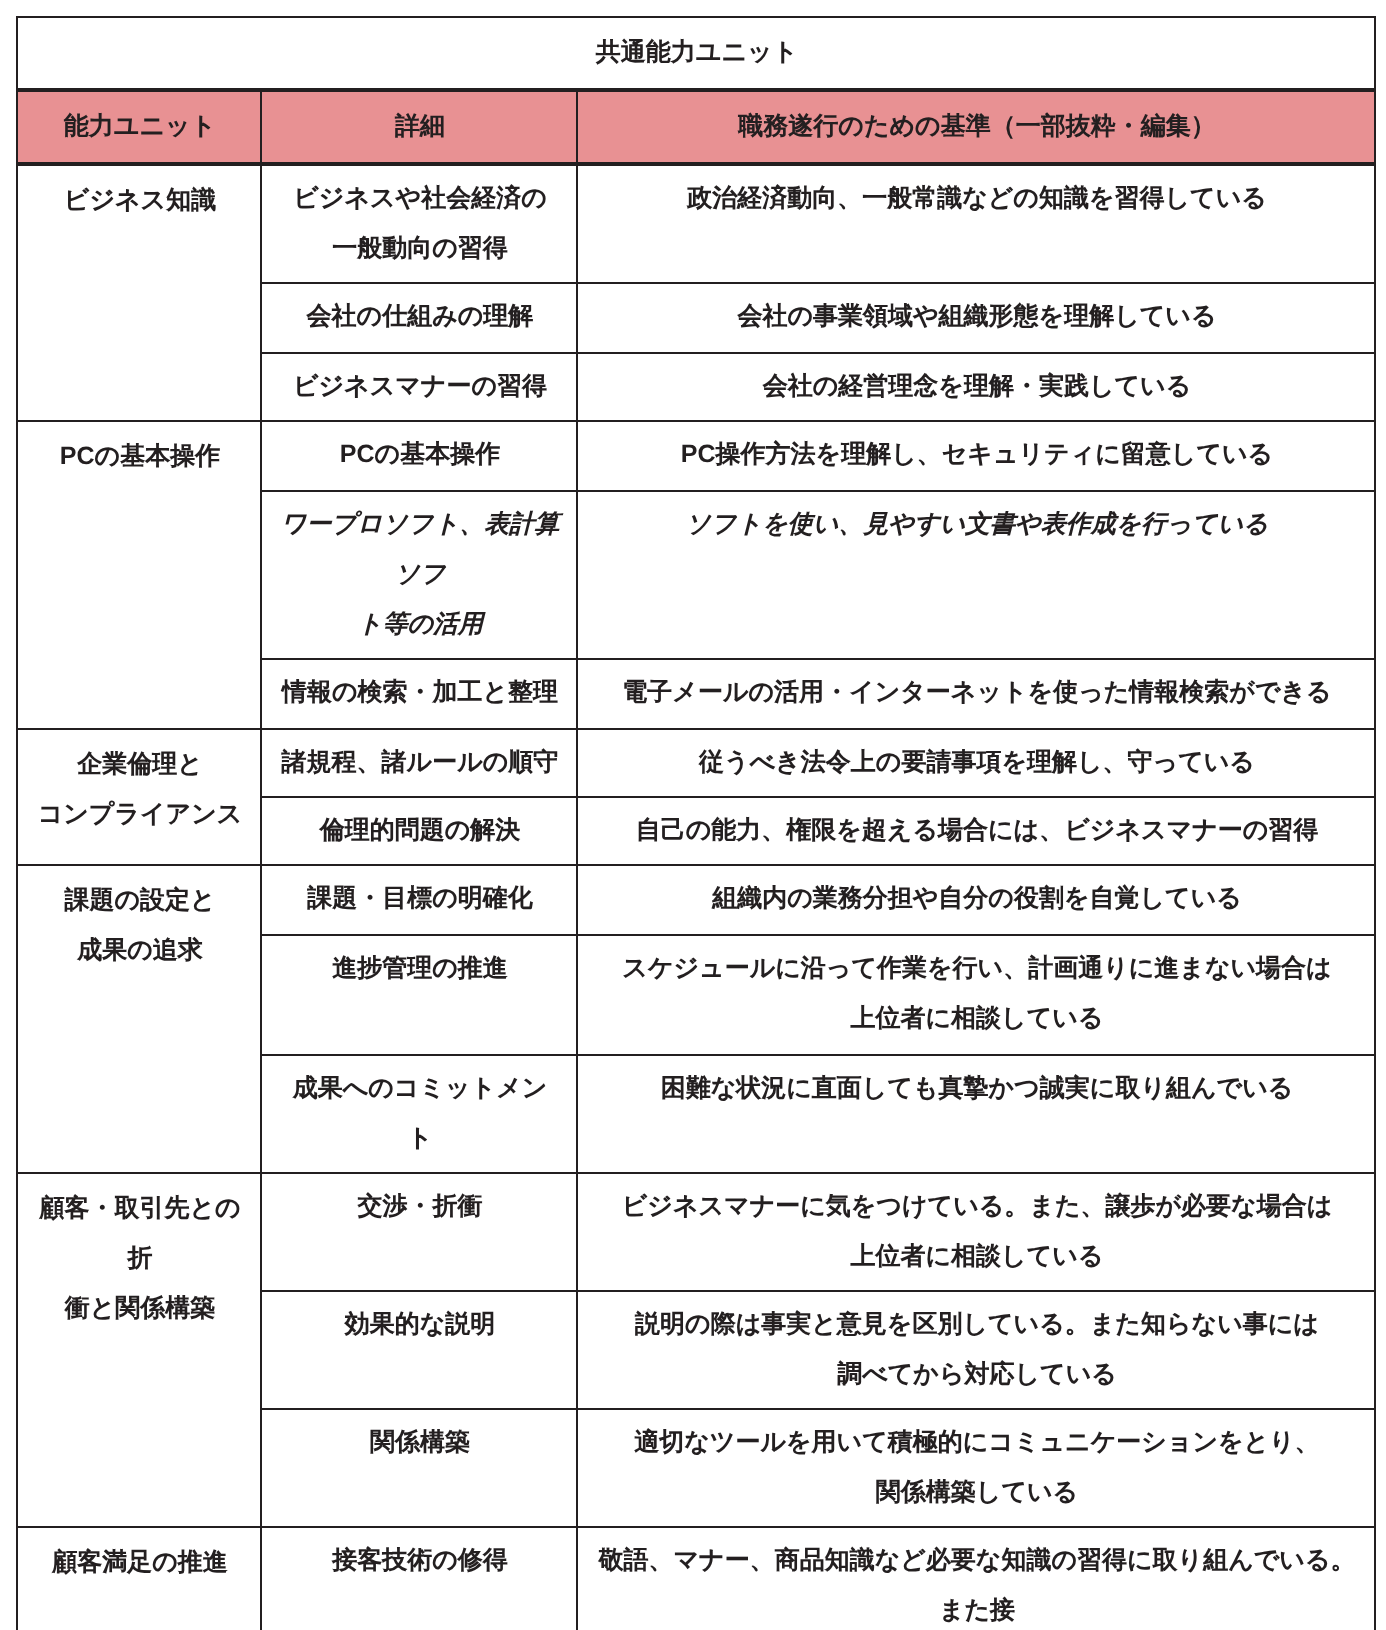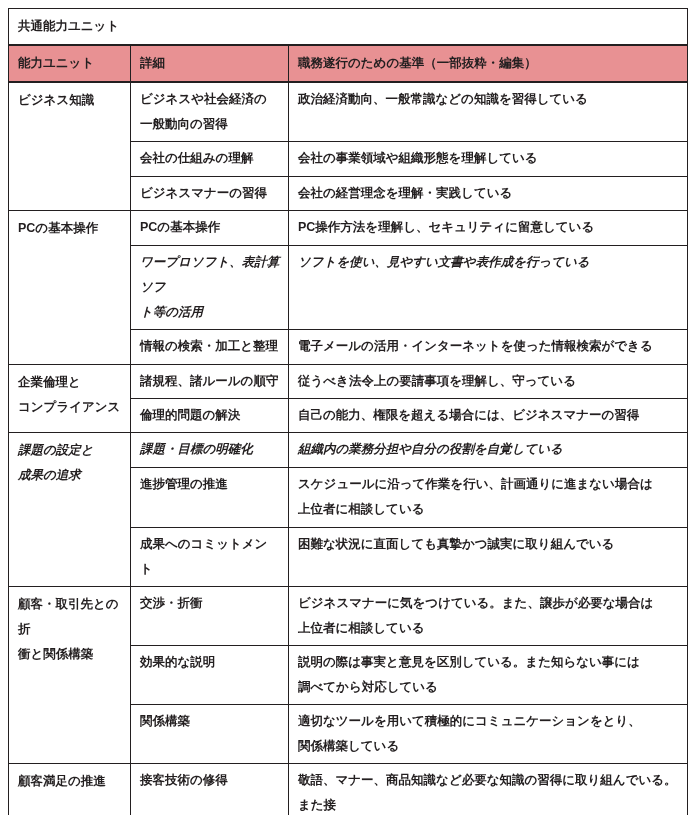--- a/index.html
+++ b/index.html
@@ -26,20 +26,21 @@
   }
   col.c1 { width: 122px; }
   col.c2 { width: 158px; }
   col.c3 { width: 399px; }
   td {
     border: 1px solid #231f20;
     vertical-align: top;
     padding: 4px 8px 4px 9px;
     white-space: pre-line;
     overflow: hidden;
+    text-align: center;
   }
   td.title-cell {
     height: 36px;
     vertical-align: middle;
     white-space: nowrap;
     border-bottom: 2px solid #231f20;
   }
   tr.header-row td {
     background: #e89193;
     height: 37px;
@@ -107,21 +108,21 @@
       <td class="unit-cell" rowspan="2">企業倫理と
 コンプライアンス</td>
       <td>諸規程、諸ルールの順守</td>
       <td>従うべき法令上の要請事項を理解し、守っている</td>
     </tr>
     <tr style="height:32px;">
       <td>倫理的問題の解決</td>
       <td>自己の能力、権限を超える場合には、ビジネスマナーの習得</td>
     </tr>
 
-    <tr style="height:35px;font-style:italic;">
+    <tr style="height:35px;">
       <td class="unit-cell" rowspan="3">課題の設定と
 成果の追求</td>
       <td>課題・目標の明確化</td>
       <td>組織内の業務分担や自分の役割を自覚している</td>
     </tr>
     <tr style="height:60px;margin-top:26px;">
       <td>進捗管理の推進</td>
       <td>スケジュールに沿って作業を行い、計画通りに進まない場合は
 上位者に相談している</td>
     </tr>

